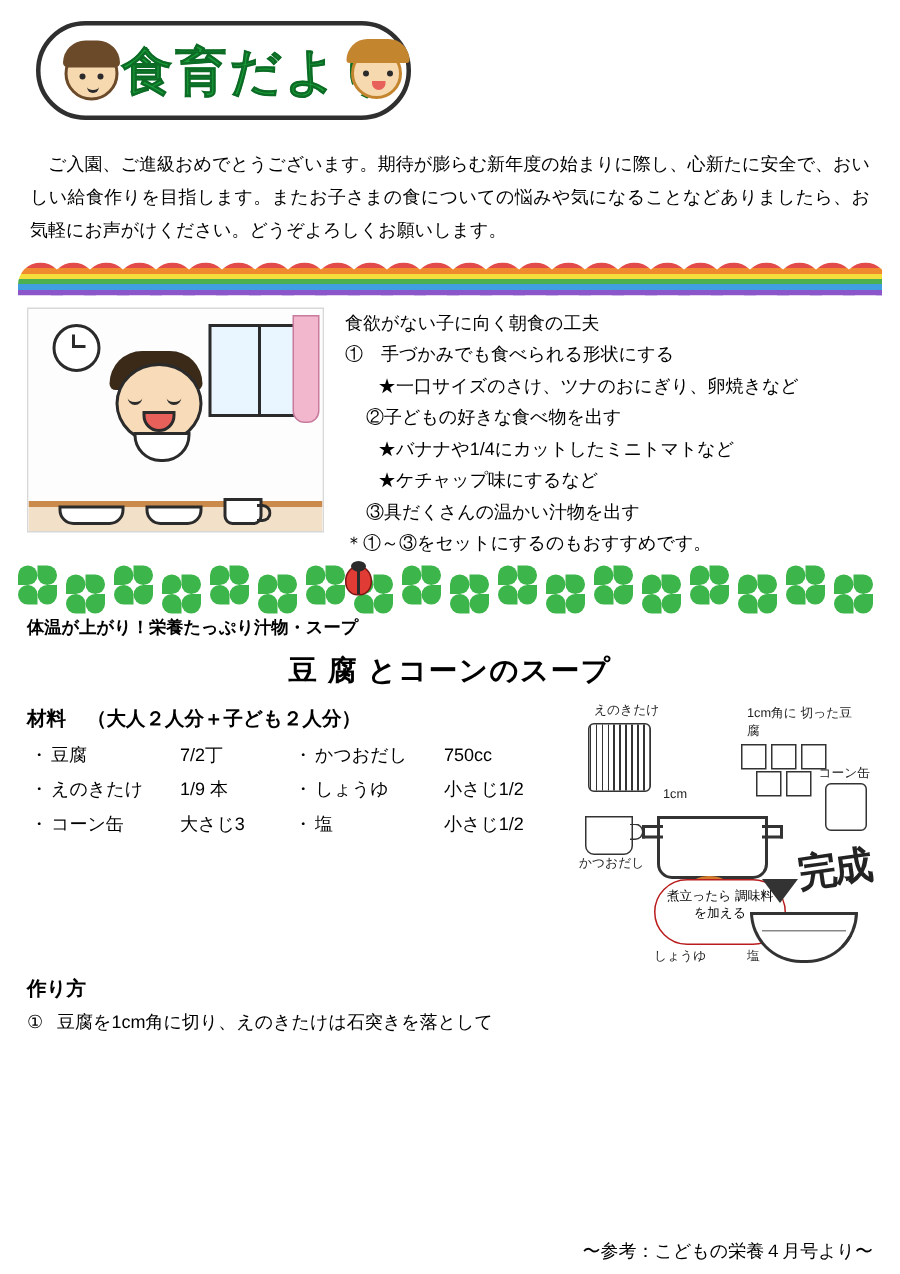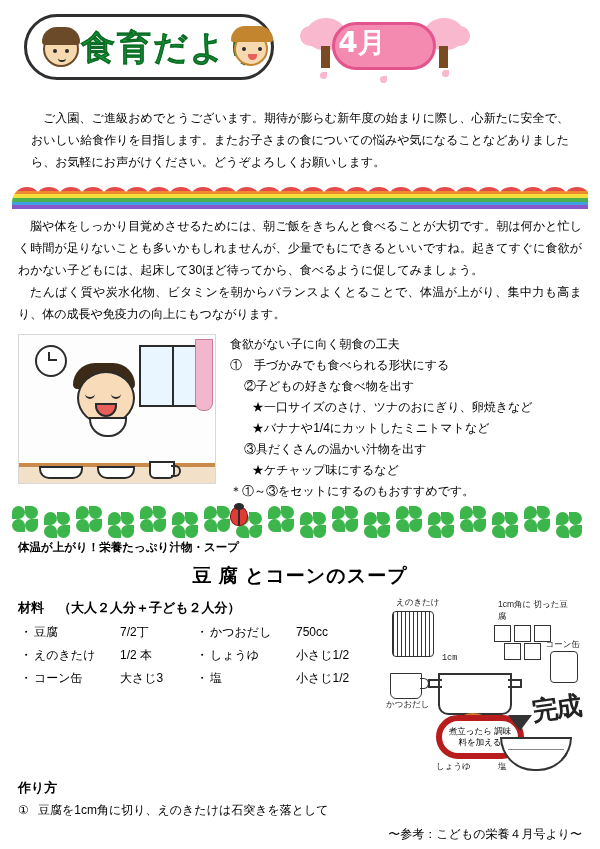--- a/index.html
+++ b/index.html
@@ -199,21 +199,21 @@
     line-height: 1.55;
   }
 
   
   .intro {
     margin: 4px 18px 0 18px;
     font-size: 12px;
     line-height: 1.85;
     text-align: justify;
   }
-  .intro p { margin: 13px; text-indent: 1em; }
+  .intro p { margin: 2px; text-indent: 1em; }
 
   
   .rainbow-divider {
     margin: 10px 12px 4px 12px;
     height: 22px;
     position: relative;
     overflow: hidden;
   }
   .rb-arc {
     position: absolute;
@@ -593,21 +593,21 @@
     left: 74px; top: 118px;
     width: 26px; height: 14px;
     background: #f08a2e;
     border-radius: 50% 50% 40% 40%;
     opacity: .85;
   }
   .ri-bubble {
     position: absolute;
     left: 50px; top: 120px;
     width: 88px; height: 44px;
-    border: 6px solid #b91c1c;
+    border: 1px solid #b91c1c;
     border-radius: 22px;
     background: #fff;
     font-size: 8.5px;
     line-height: 1.35;
     padding: 5px 6px;
     box-sizing: border-box;
     text-align: center;
   }
   .ri-kansei {
     position: absolute;
@@ -668,35 +668,20 @@
     </div>
 
     <div class="kid-girl">
       <div class="face"></div>
       <div class="hair"></div>
       <span class="eye l"></span>
         <span class="eye r"></span>
         <span class="mouth"></span>
     </div>
 
-    <div class="month-badge">
-      <div class="tree t1">
-        <div class="crown"></div>
-          <div class="trunk"></div>
-      </div>
-      <div class="tree t2">
-        <div class="crown"></div>
-          <div class="trunk"></div>
-      </div>
-      <div class="oval"></div>
-      <div class="month-text">4月</div>
-      <span class="petal" style="left:10px; top:62px;"></span>
-      <span class="petal" style="left:132px; top:60px;"></span>
-      <span class="petal" style="left:70px; top:66px;"></span>
-    </div>
 
   </div>
 
   <div class="intro">
     <p>ご入園、ご進級おめでとうございます。期待が膨らむ新年度の始まりに際し、心新たに安全で、おいしい給食作りを目指します。またお子さまの食についての悩みや気になることなどありましたら、お気軽にお声がけください。どうぞよろしくお願いします。</p>
   </div>
 
   <div class="rainbow-divider" id="rainbow">
       <div class="rb-arc" style="left: 0px;"></div>
       <div class="rb-arc" style="left: 22px;"></div>
@@ -720,24 +705,20 @@
       <div class="rb-arc" style="left: 418px;"></div>
       <div class="rb-arc" style="left: 440px;"></div>
       <div class="rb-arc" style="left: 462px;"></div>
       <div class="rb-arc" style="left: 484px;"></div>
       <div class="rb-arc" style="left: 506px;"></div>
       <div class="rb-arc" style="left: 528px;"></div>
       <div class="rb-arc" style="left: 550px;"></div>
       <div class="rb-arc" style="left: 572px;"></div>
     </div>
 
-  <div class="body-text">
-    <p>脳や体をしっかり目覚めさせるためには、朝ご飯をきちんと食べることが大切です。朝は何かと忙しく時間が足りないことも多いかもしれませんが、少量でもにできるといいですね。起きてすぐに食欲がわかない子どもには、起床して30ほど待ってから、食べるように促してみましょう。</p>
-    <p>たんぱく質や炭水化物、ビタミンを朝からバランスよくとることで、体温が上がり、集中力も高まり、体の成長や免疫力の向上にもつながります。</p>
-  </div>
 
   <div class="bf-wrap">
     <div class="bf-illust">
       <div class="wall"></div>
       <div class="window"></div>
       <div class="curtain"></div>
       <div class="clock"></div>
       <div class="child-hair"></div>
       <div class="child-head"></div>
       <span class="eye2 l"></span>
@@ -747,25 +728,25 @@
       <div class="table"></div>
       <div class="tabletop"></div>
       <div class="plate p1"></div>
       <div class="plate p2"></div>
       <div class="cup"></div>
     </div>
 
     <div class="bf-tips">
       <div class="tip-head">食欲がない子に向く朝食の工夫</div>
       <div class="tip-line">①　手づかみでも食べられる形状にする</div>
+      <div class="tip-line indent2">★一口サイズのさけ、ツナのおにぎり、卵焼きなど</div>
       <div class="tip-line indent1">②子どもの好きな食べ物を出す</div>
-      <div class="tip-line indent2">★一口サイズのさけ、ツナのおにぎり、卵焼きなど</div>
       <div class="tip-line indent2">★バナナや1/4にカットしたミニトマトなど</div>
+      <div class="tip-line indent2">★ケチャップ味にするなど</div>
       <div class="tip-line indent1">③具だくさんの温かい汁物を出す</div>
-      <div class="tip-line indent2">★ケチャップ味にするなど</div>
       <div class="tip-line">＊①～③をセットにするのもおすすめです。</div>
     </div>
   </div>
 
   <div class="clover-divider" id="clovers">
       <div class="clover" style="left: 544px; top: 8px;">
         <i></i>
         <i></i>
         <i></i>
         <i></i>
@@ -893,21 +874,21 @@
         <div class="ing-cell c2">
           <span class="ing-bullet">・</span>
           <span class="ing-name">かつおだし</span>
           <span class="ing-amt">750cc</span>
         </div>
       </div>
       <div class="ing-row">
         <div class="ing-cell c1">
           <span class="ing-bullet">・</span>
           <span class="ing-name">えのきたけ</span>
-          <span class="ing-amt">1/2 本</span>
+          <span class="ing-amt">1/9 本</span>
         </div>
         <div class="ing-cell c2">
           <span class="ing-bullet">・</span>
           <span class="ing-name">しょうゆ</span>
           <span class="ing-amt">小さじ1/2</span>
         </div>
       </div>
       <div class="ing-row">
         <div class="ing-cell c1">
           <span class="ing-bullet">・</span>
@@ -927,21 +908,21 @@
       <div class="ri-enoki"></div>
 
       <div class="ri-label" style="left:112px; top:4px; width:76px; white-space:normal;">1cm角に
 切った豆腐</div>
       <div class="ri-tofu-cube" style="left:108px; top:30px;"></div>
       <div class="ri-tofu-cube" style="left:128px; top:30px;"></div>
       <div class="ri-tofu-cube" style="left:148px; top:30px;"></div>
       <div class="ri-tofu-cube" style="left:118px; top:48px;"></div>
       <div class="ri-tofu-cube" style="left:138px; top:48px;"></div>
 
-      <div class="ri-label" style="left:56px; top:58px;font-family:Liberation Mono, monospace;">1cm</div>
+      <div class="ri-label" style="left:56px; top:58px;">1cm</div>
       <div class="ri-label" style="right:2px; top:44px;">コーン缶</div>
       <div class="ri-can"></div>
 
       <div class="ri-label" style="left:0px; top:104px;">かつおだし</div>
       <div class="ri-cup"></div>
 
       <div class="ri-pot"></div>
       <div class="ri-flame"></div>
 
       <div class="ri-bubble">煮立ったら

